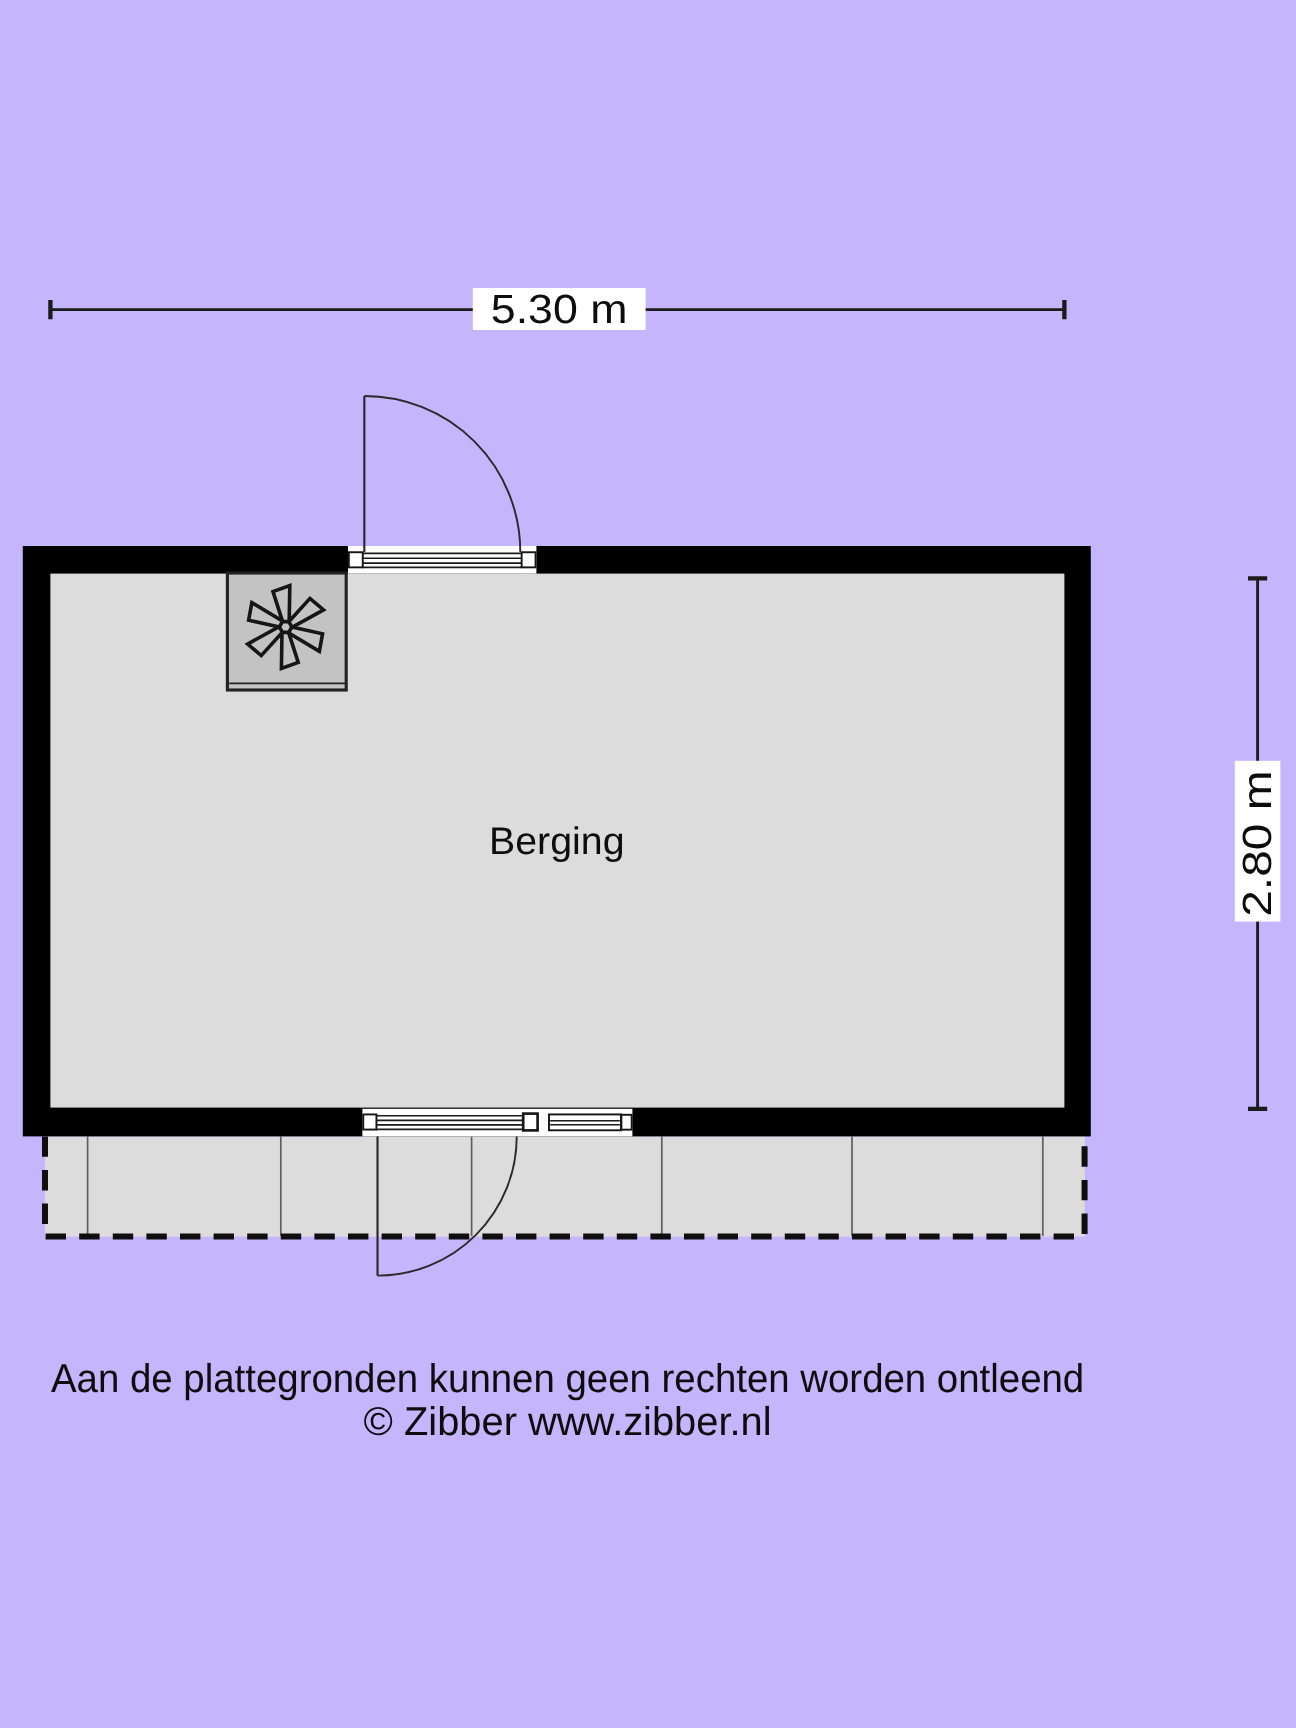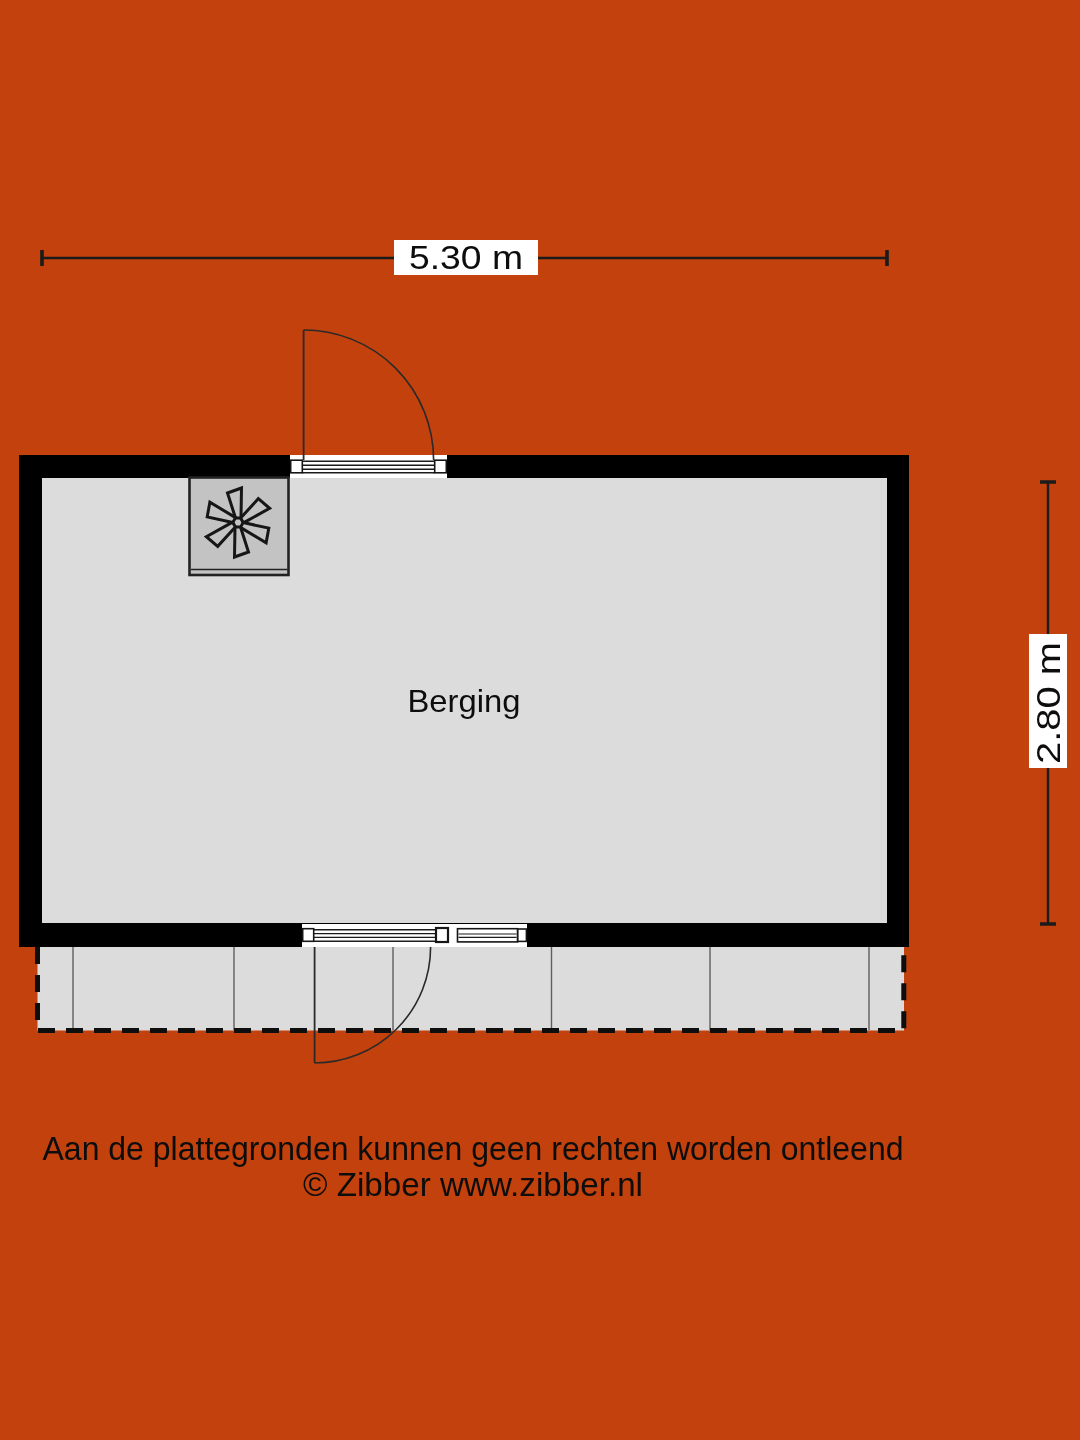--- a/index.html
+++ b/index.html
@@ -1,20 +1,20 @@
 <!DOCTYPE html>
 <html><head>
 <meta charset="utf-8">
 <style>
   html, body { margin: 0; padding: 0; background: #ffffff; }
   .stage {
     position: relative;
     width: 1080px;
     height: 1440px;
-    background: #c2410c;
+    background: #c4b5fd;
     overflow: hidden;
   }
   svg { display: block; }
   svg text {
     font-family: "Liberation Sans", sans-serif;
     fill: #0d0d0d;
   }
   .dim-text    { font-size: 34px; }
   .room-text   { font-size: 32px; }
   .footer-text { font-size: 33.5px; }

